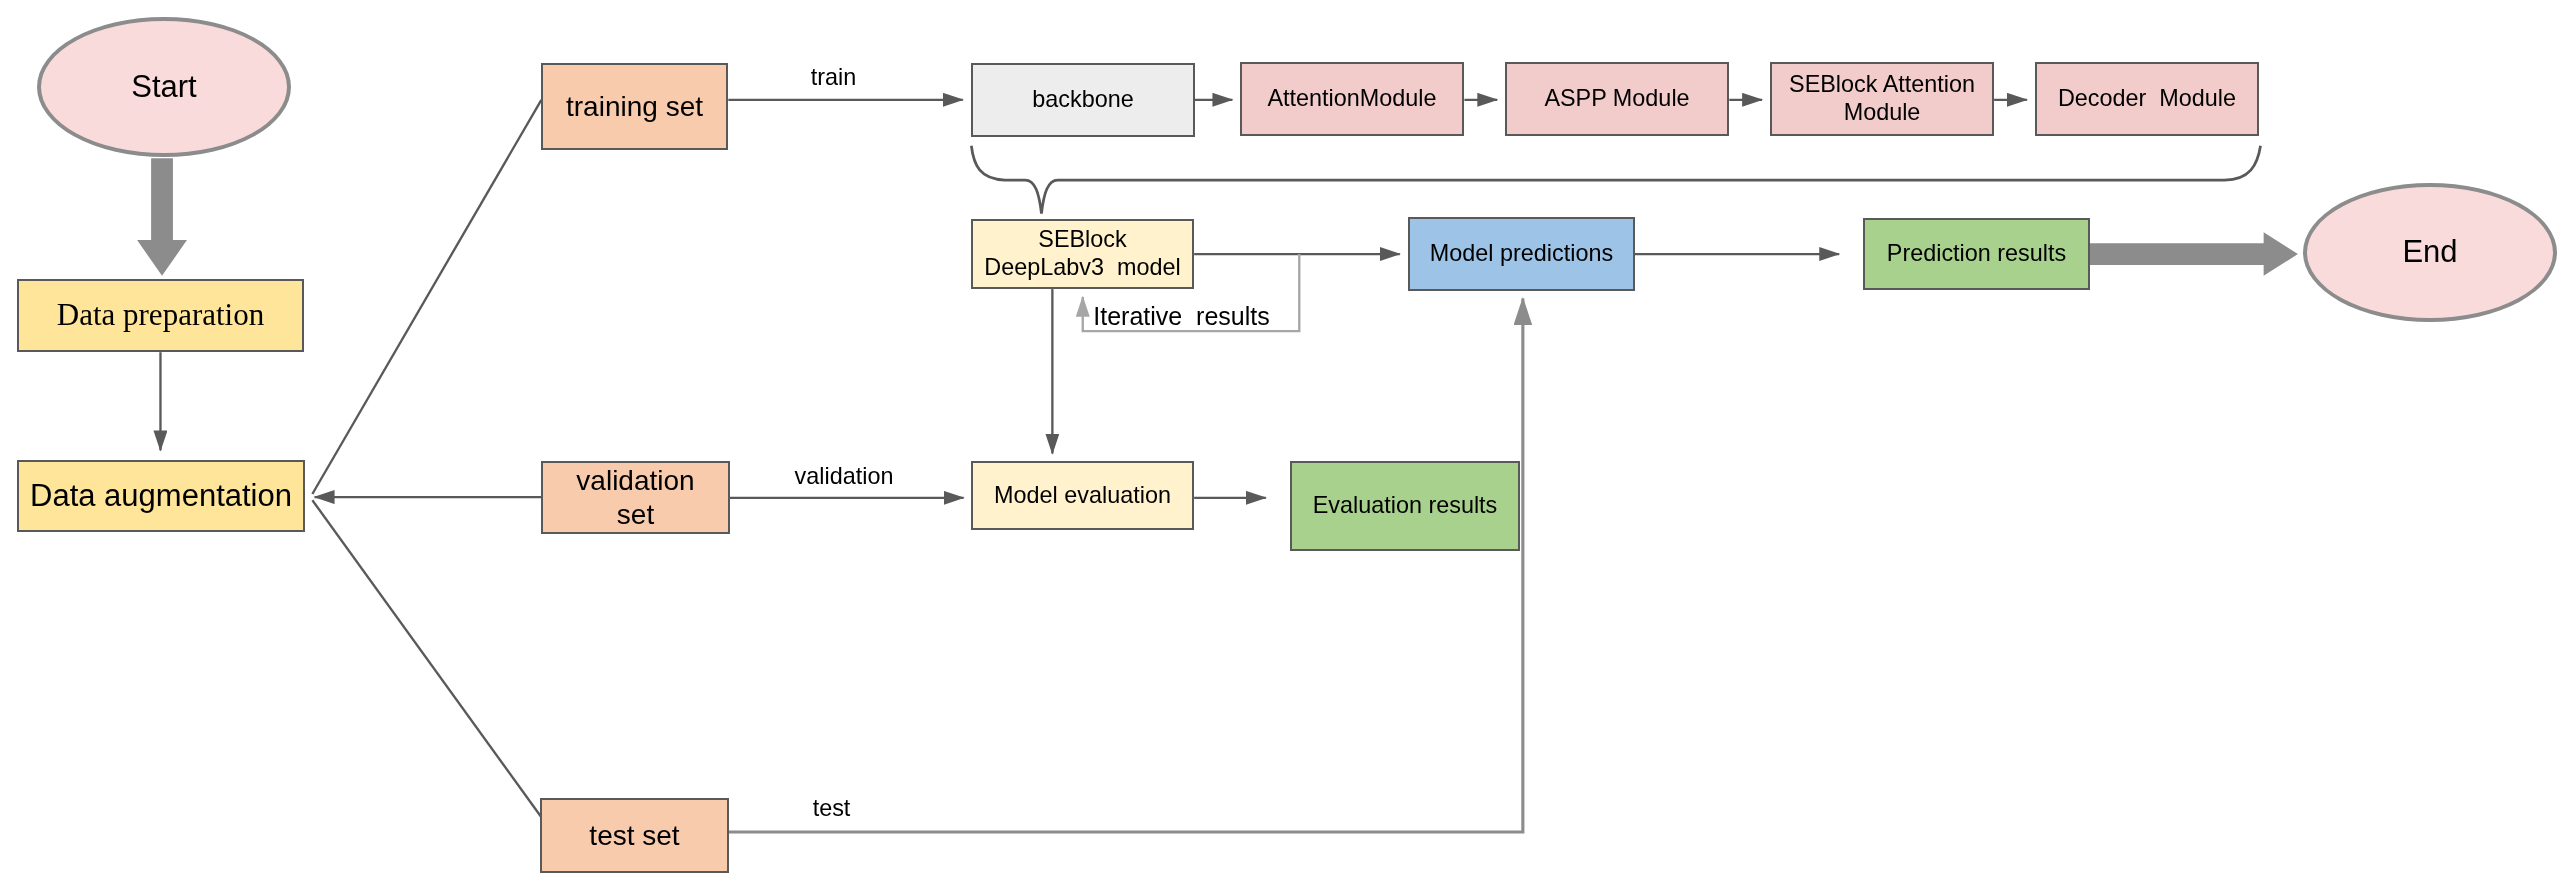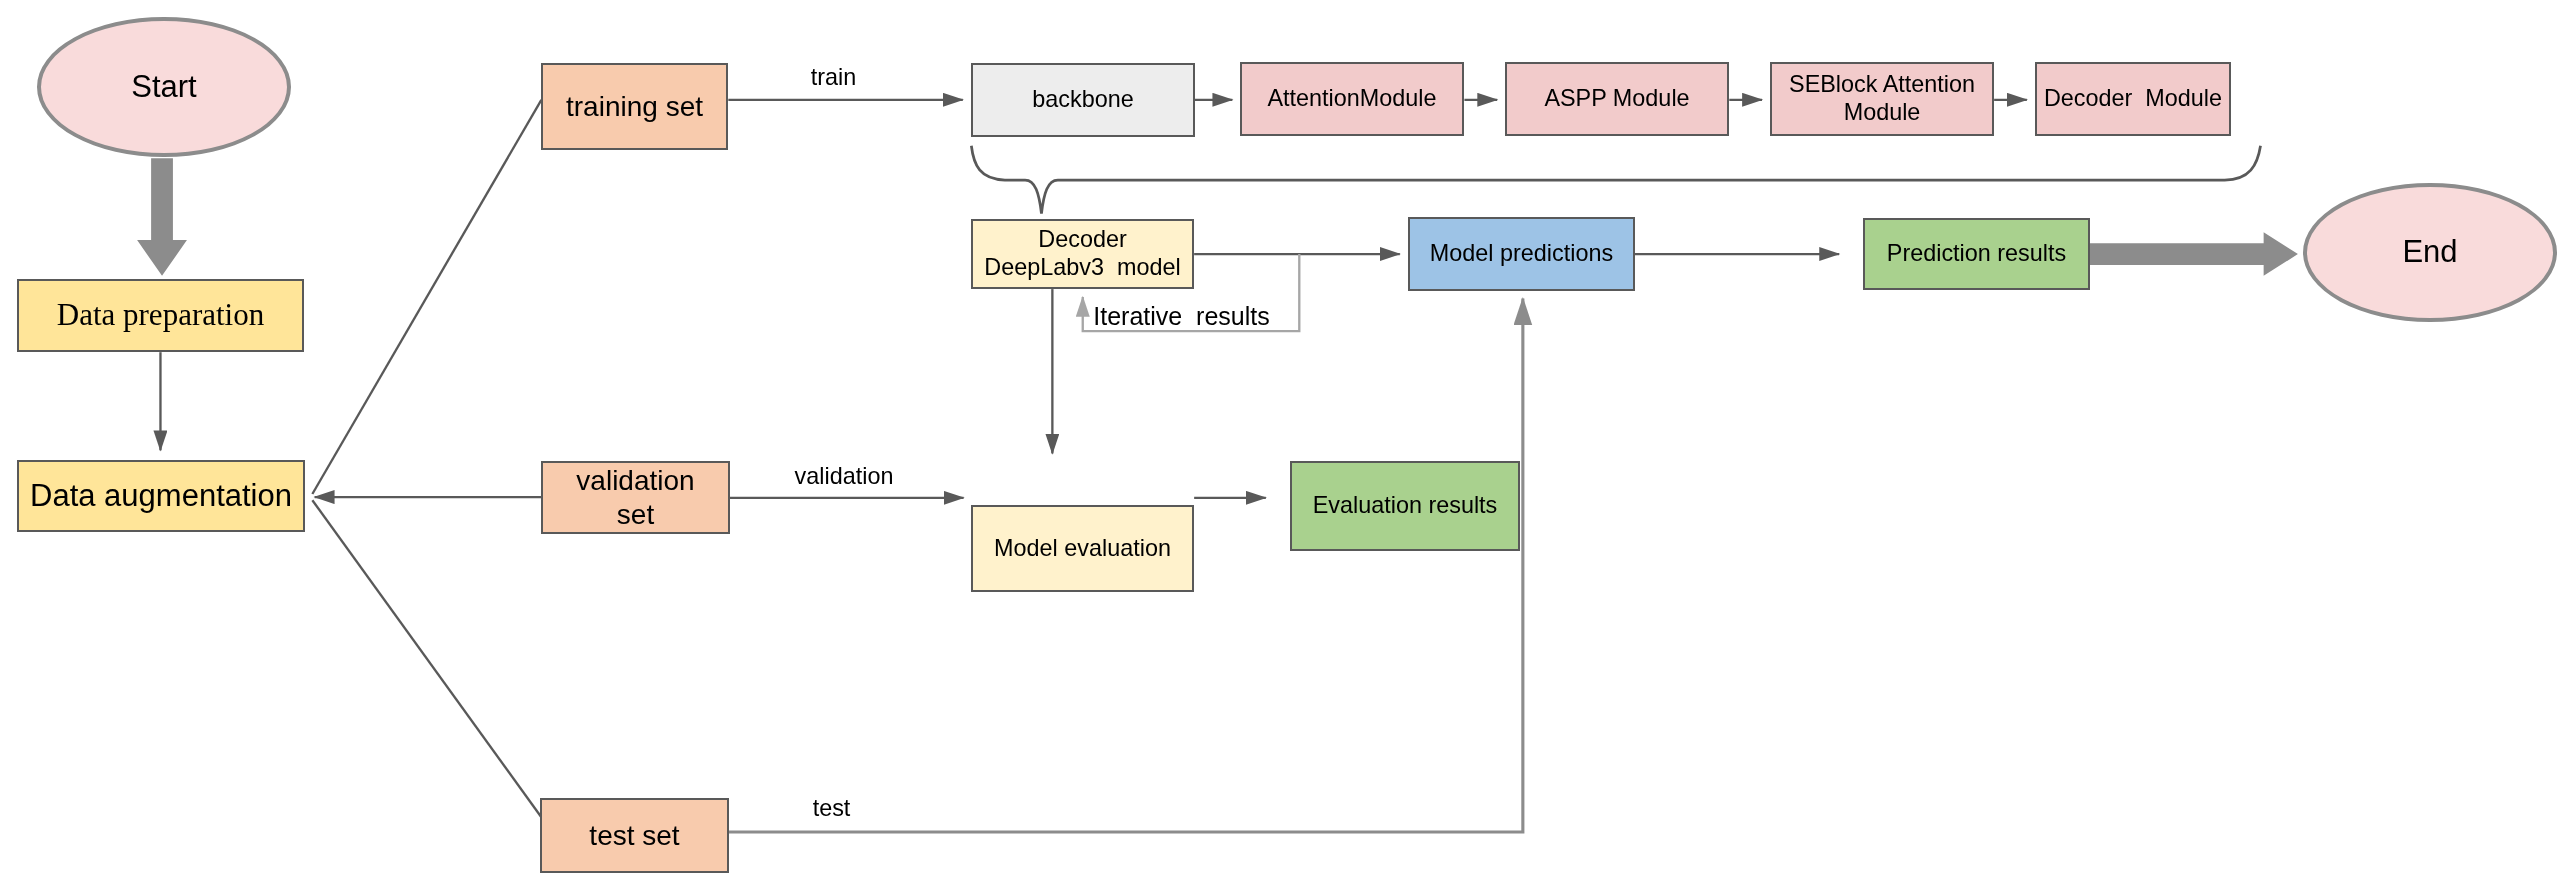--- a/index.html
+++ b/index.html
@@ -131,38 +131,38 @@
 
   <div class="node pink" style="left:1505px;top:62px;width:224px;height:74px;">
     <span class="lbl">ASPP Module</span>
   </div>
 
   <div class="node pink" style="left:1770px;top:62px;width:224px;height:74px;">
     <span class="lbl">SEBlock Attention</span>
     <span class="lbl">Module</span>
   </div>
 
-  <div class="node pink" style="left:2035px;top:62px;width:196px;height:74px;">
+  <div class="node pink" style="left:2035px;top:62px;width:224px;height:74px;">
     <span class="lbl">Decoder  Module</span>
   </div>
 
   <div class="node cream" style="left:971px;top:219px;width:223px;height:70px;">
-    <span class="lbl">Decoder</span>
+    <span class="lbl">SEBlock</span>
     <span class="lbl">DeepLabv3  model</span>
   </div>
 
   <div class="node blue" style="left:1408px;top:217px;width:227px;height:74px;">
     <span class="lbl">Model predictions</span>
   </div>
 
   <div class="node green" style="left:1847px;top:218px;width:227px;height:72px;">
     <span class="lbl">Prediction results</span>
   </div>
 
-  <div class="node cream" style="left:971px;top:461px;width:223px;height:87px;margin-top:44px;">
+  <div class="node cream" style="left:971px;top:461px;width:223px;height:69px;">
     <span class="lbl">Model evaluation</span>
   </div>
 
   <div class="node green" style="left:1274px;top:461px;width:230px;height:90px;">
     <span class="lbl">Evaluation results</span>
   </div>
 
   <div class="edge-label" style="left:779px;top:64px;width:109px;">train</div>
 
   <div class="edge-label" style="left:766px;top:463px;width:156px;">validation</div>

